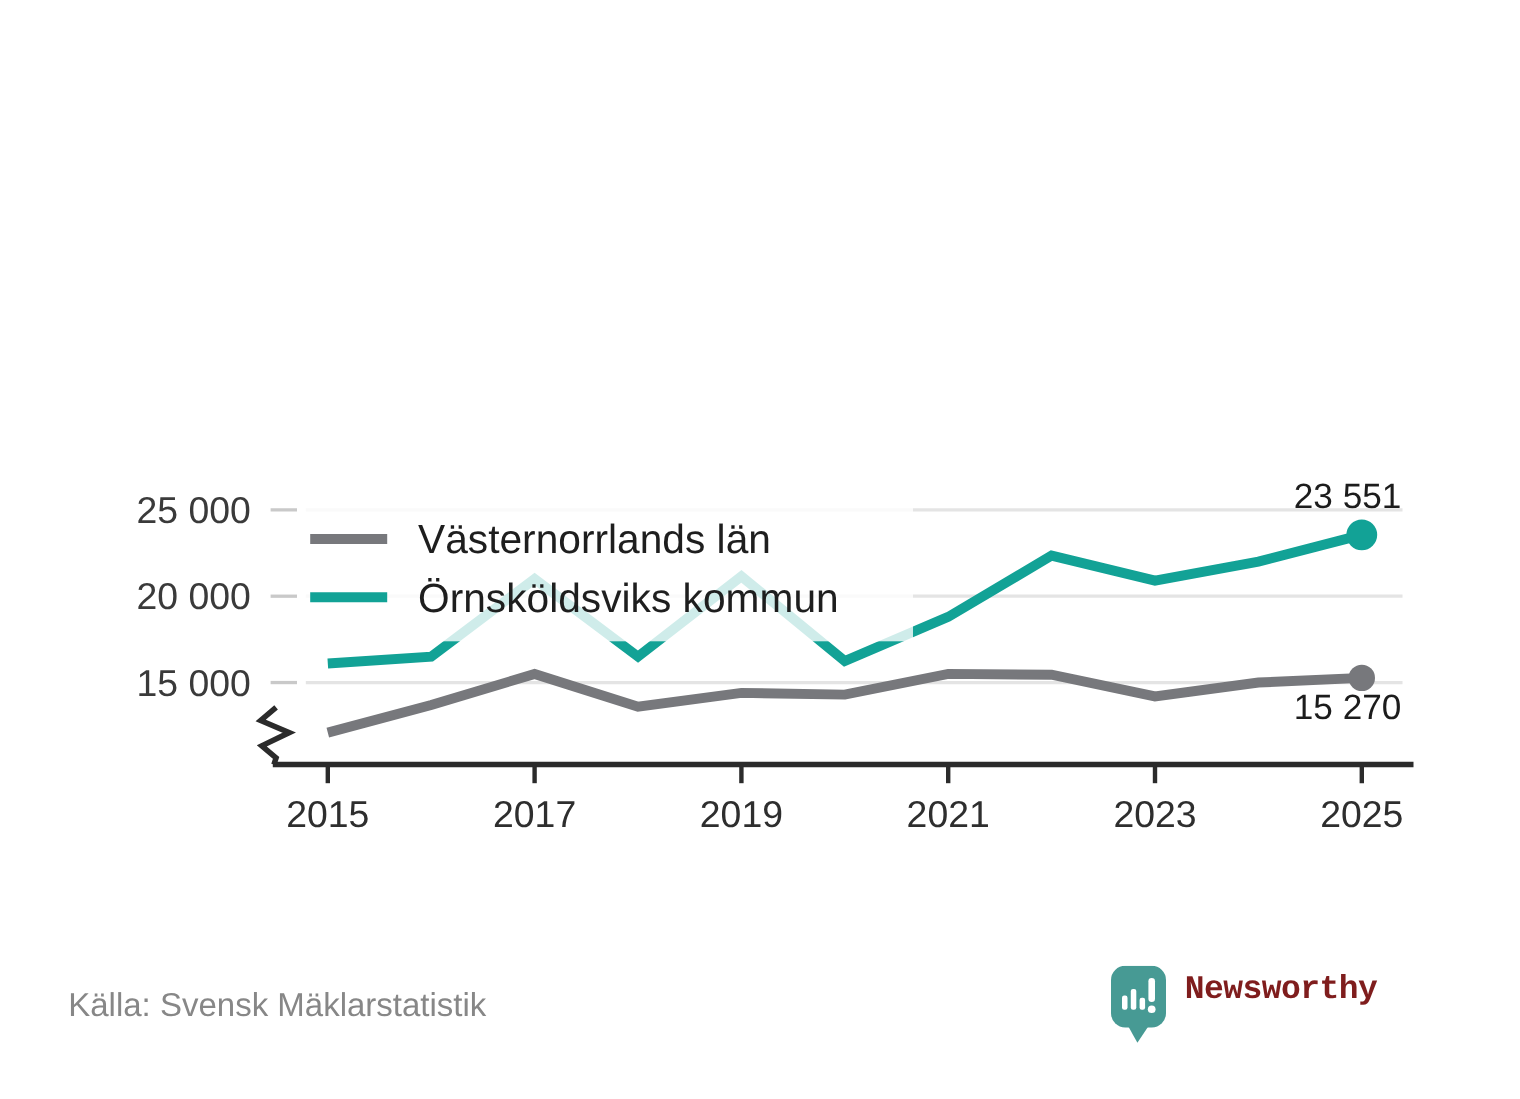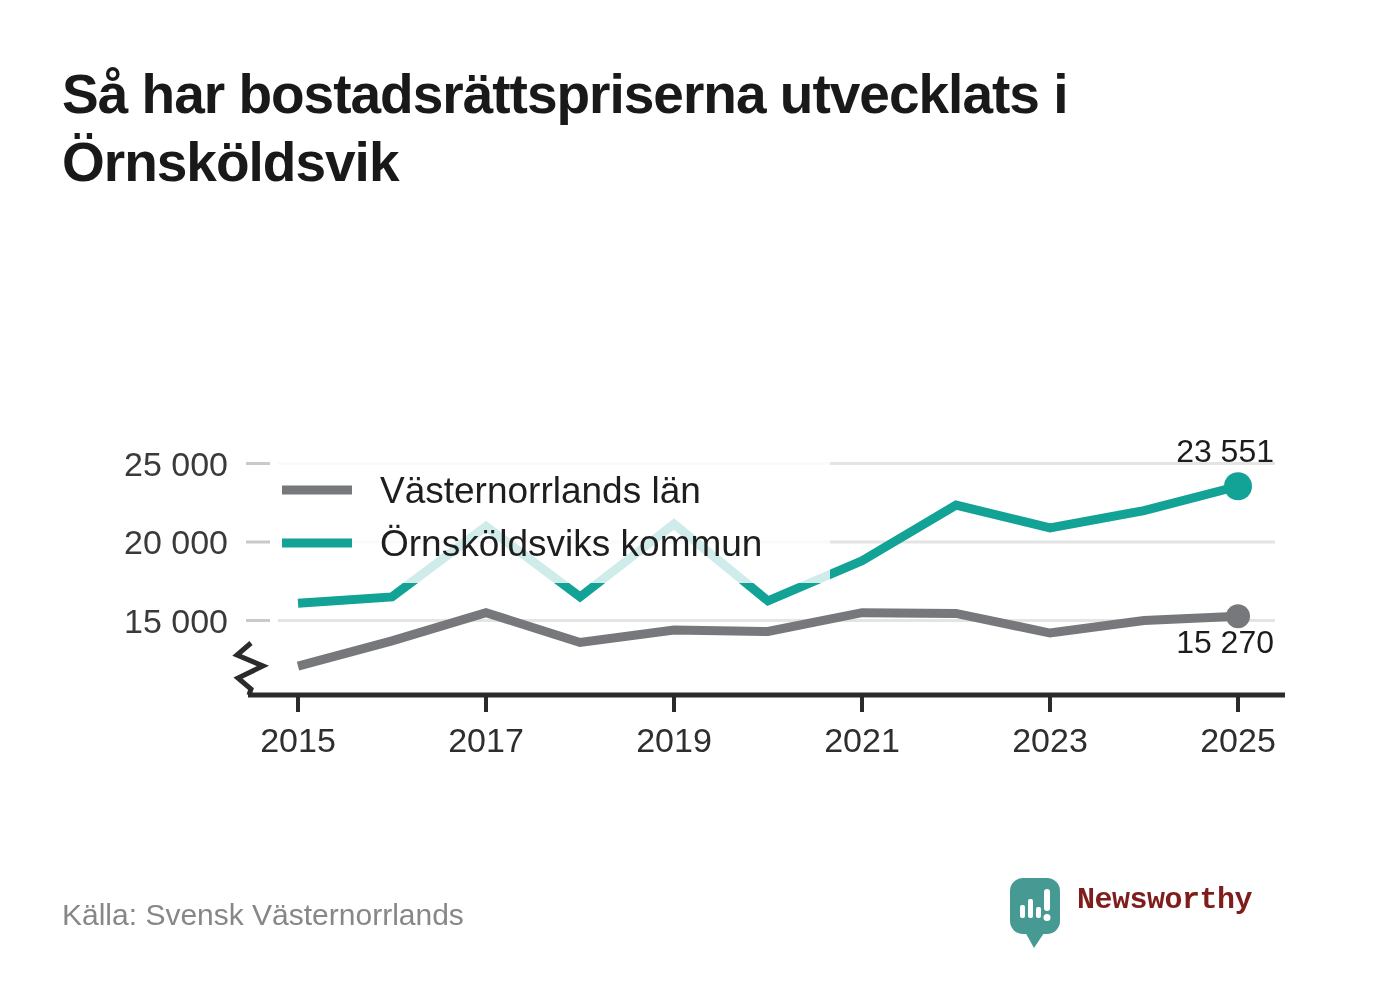--- a/index.html
+++ b/index.html
@@ -12,21 +12,20 @@
   svg text{font-family:"Liberation Sans",sans-serif;}
   .source{position:absolute;left:62px;top:898px;font-size:30px;color:#878787;}
   .logo{position:absolute;left:1010px;top:878px;display:flex;align-items:flex-start;gap:17px;}
   .logo-word{font-size:30px;font-weight:700;color:#7f1d1d;line-height:1;padding-top:7px;letter-spacing:-0.5px;font-family:Liberation Mono, monospace;}
 </style>
 </head>
 <body>
 
 <div class="canvas">
 
-  <div class="title">Så har bostadsrättspriserna utvecklats i Örnsköldsvik</div>
 
 
   <svg id="chart" width="1382" height="380" viewBox="0 0 1382 380">
       <line x1="278" x2="1275" y1="63.5" y2="63.5" stroke="#E4E4E4" stroke-width="3"></line>
       <line x1="246" x2="270" y1="63.5" y2="63.5" stroke="#C9C9C9" stroke-width="3"></line>
       <text x="228" y="75.5" text-anchor="end" font-size="34" fill="#3A3A3A">25 000</text>
       <line x1="278" x2="1275" y1="142" y2="142" stroke="#E4E4E4" stroke-width="3"></line>
       <line x1="246" x2="270" y1="142" y2="142" stroke="#C9C9C9" stroke-width="3"></line>
       <text x="228" y="154" text-anchor="end" font-size="34" fill="#3A3A3A">20 000</text>
       <line x1="278" x2="1275" y1="220.5" y2="220.5" stroke="#E4E4E4" stroke-width="3"></line>
@@ -52,21 +51,21 @@
       <line x1="282" x2="352" y1="90" y2="90" stroke="#77787C" stroke-width="9"></line>
       <text x="380" y="103" font-size="37" fill="#1E1E1E">Västernorrlands län</text>
       <line x1="282" x2="352" y1="143" y2="143" stroke="#12A296" stroke-width="9"></line>
       <text x="380" y="156" font-size="37" fill="#1E1E1E">Örnsköldsviks kommun</text>
       <circle cx="1238" cy="216.261" r="12" fill="#77787C"></circle>
       <text x="1274" y="253.261" text-anchor="end" font-size="32" fill="#1C1C1C">15 270</text>
       <circle cx="1238" cy="86.2493" r="14" fill="#12A296"></circle>
       <text x="1274" y="62.249300000000005" text-anchor="end" font-size="32" fill="#1C1C1C">23 551</text>
     </svg>
 
-  <div class="source">Källa: Svensk Västernorrlands</div>
+  <div class="source">Källa: Svensk Mäklarstatistik</div>
 
   <div class="logo">
     <svg width="50" height="72" viewBox="0 0 50 72">
       <rect x="0" y="0" width="50" height="56" rx="13" fill="#479A94"></rect>
       <path d="M14 52 L36 52 L24 70 Z" fill="#479A94"></path>
       <rect x="10" y="27" width="5" height="13" rx="2" fill="#ffffff"></rect>
       <rect x="18" y="21" width="5" height="19" rx="2" fill="#ffffff"></rect>
       <rect x="26" y="29" width="5" height="11" rx="2" fill="#ffffff"></rect>
       <rect x="34" y="11" width="6" height="22" rx="3" fill="#ffffff"></rect>
       <circle cx="37" cy="39.5" r="3.5" fill="#ffffff"></circle>

